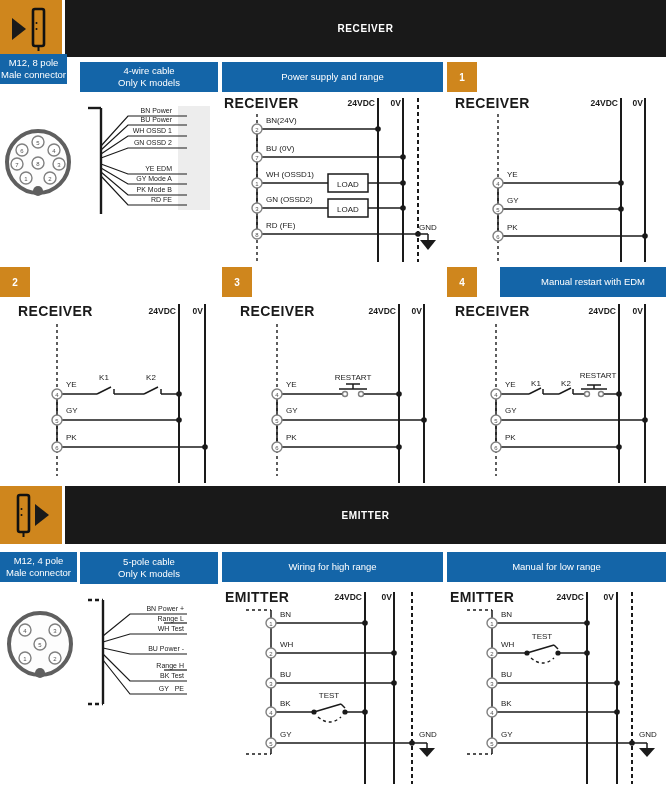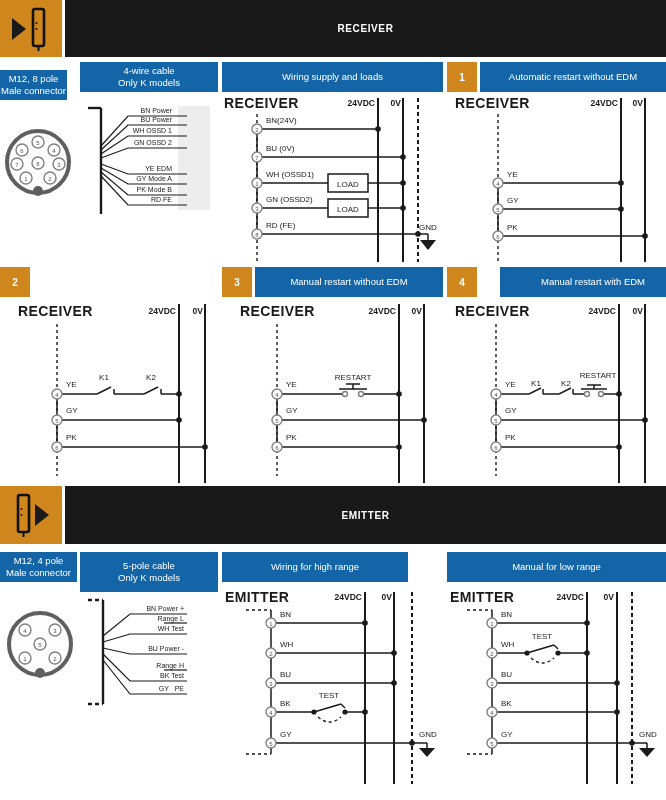--- a/index.html
+++ b/index.html
@@ -49,36 +49,33 @@
       <rect x="25" y="3" width="11" height="37" rx="2" fill="none" stroke="#111" stroke-width="2.6"></rect>
       <line x1="30.5" y1="40" x2="30.5" y2="45" stroke="#111" stroke-width="2"></line>
       <circle cx="28.5" cy="17" r="1" fill="#111"></circle>
       <circle cx="28.5" cy="23" r="1" fill="#111"></circle>
     </svg>
   </div>
   <div class="abs banner" style="left:65px;top:0;width:601px;height:57px">
     <span>RECEIVER</span>
   </div>
 
-  <div class="abs hdr" style="left:0;top:70px;width:67px;height:30px">
+  <div class="abs hdr" style="left:0;top:54px;width:67px;height:30px">
     <span>M12, 8 pole</span>
     <span>Male connector</span>
   </div>
   <div class="abs hdr" style="left:80px;top:62px;width:138px;height:30px">
     <span>4-wire cable</span>
     <span>Only K models</span>
   </div>
   <div class="abs hdr" style="left:222px;top:62px;width:221px;height:30px">
-    <span>Wiring supply and loads</span>
+    <span>Power supply and range</span>
   </div>
   <div class="abs numbox" style="left:447px;top:62px;width:30px;height:30px">
     <span>1</span>
-  </div>
-  <div class="abs hdr" style="left:480px;top:62px;width:186px;height:30px">
-    <span>Automatic restart without EDM</span>
   </div>
 
   <svg class="abs" style="left:0;top:92px" width="77" height="173">
     <circle class="ring" cx="38" cy="70" r="31"></circle>
     <circle cx="38" cy="99" r="5" fill="#5f5f5f"></circle>
     <g>
         <circle class="pinc" cx="38" cy="50" r="6"></circle>
         <text class="pn" x="38" y="52.5" text-anchor="middle">5</text>
       </g>
     <g>
@@ -217,23 +214,20 @@
     <text class="t" x="60" y="85">YE</text>
     <text class="t" x="60" y="111">GY</text>
     <text class="t" x="60" y="138">PK</text>
   </svg>
 
   <div class="abs numbox" style="left:0;top:267px;width:30px;height:30px">
     <span>2</span>
   </div>
   <div class="abs numbox" style="left:222px;top:267px;width:30px;height:30px">
     <span>3</span>
-  </div>
-  <div class="abs hdr" style="left:255px;top:267px;width:188px;height:30px">
-    <span>Manual restart without EDM</span>
   </div>
   <div class="abs numbox" style="left:447px;top:267px;width:30px;height:30px">
     <span>4</span>
   </div>
   <div class="abs hdr" style="left:500px;top:267px;width:186px;height:30px">
     <span>Manual restart with EDM</span>
   </div>
 
   <svg class="abs" style="left:0;top:294px" width="218" height="189">
     <text class="tb" x="18" y="22">RECEIVER</text>
@@ -368,25 +362,25 @@
     </svg>
   </div>
   <div class="abs banner" style="left:65px;top:486px;width:601px;height:58px">
     <span>EMITTER</span>
   </div>
 
   <div class="abs hdr" style="left:0;top:552px;width:77px;height:30px">
     <span>M12, 4 pole</span>
     <span>Male connector</span>
   </div>
-  <div class="abs hdr" style="left:80px;top:552px;width:138px;height:40px">
+  <div class="abs hdr" style="left:80px;top:552px;width:138px;height:32px">
     <span>5-pole cable</span>
     <span>Only K models</span>
   </div>
-  <div class="abs hdr" style="left:222px;top:552px;width:186px;height:30px">
+  <div class="abs hdr" style="left:222px;top:552px;width:221px;height:30px">
     <span>Wiring for high range</span>
   </div>
   <div class="abs hdr" style="left:447px;top:552px;width:219px;height:30px">
     <span>Manual for low range</span>
   </div>
 
   <svg class="abs" style="left:0;top:584px" width="77" height="216">
     <circle class="ring" cx="40" cy="60" r="31"></circle>
     <circle cx="40" cy="89" r="5" fill="#5f5f5f"></circle>
     <g>

